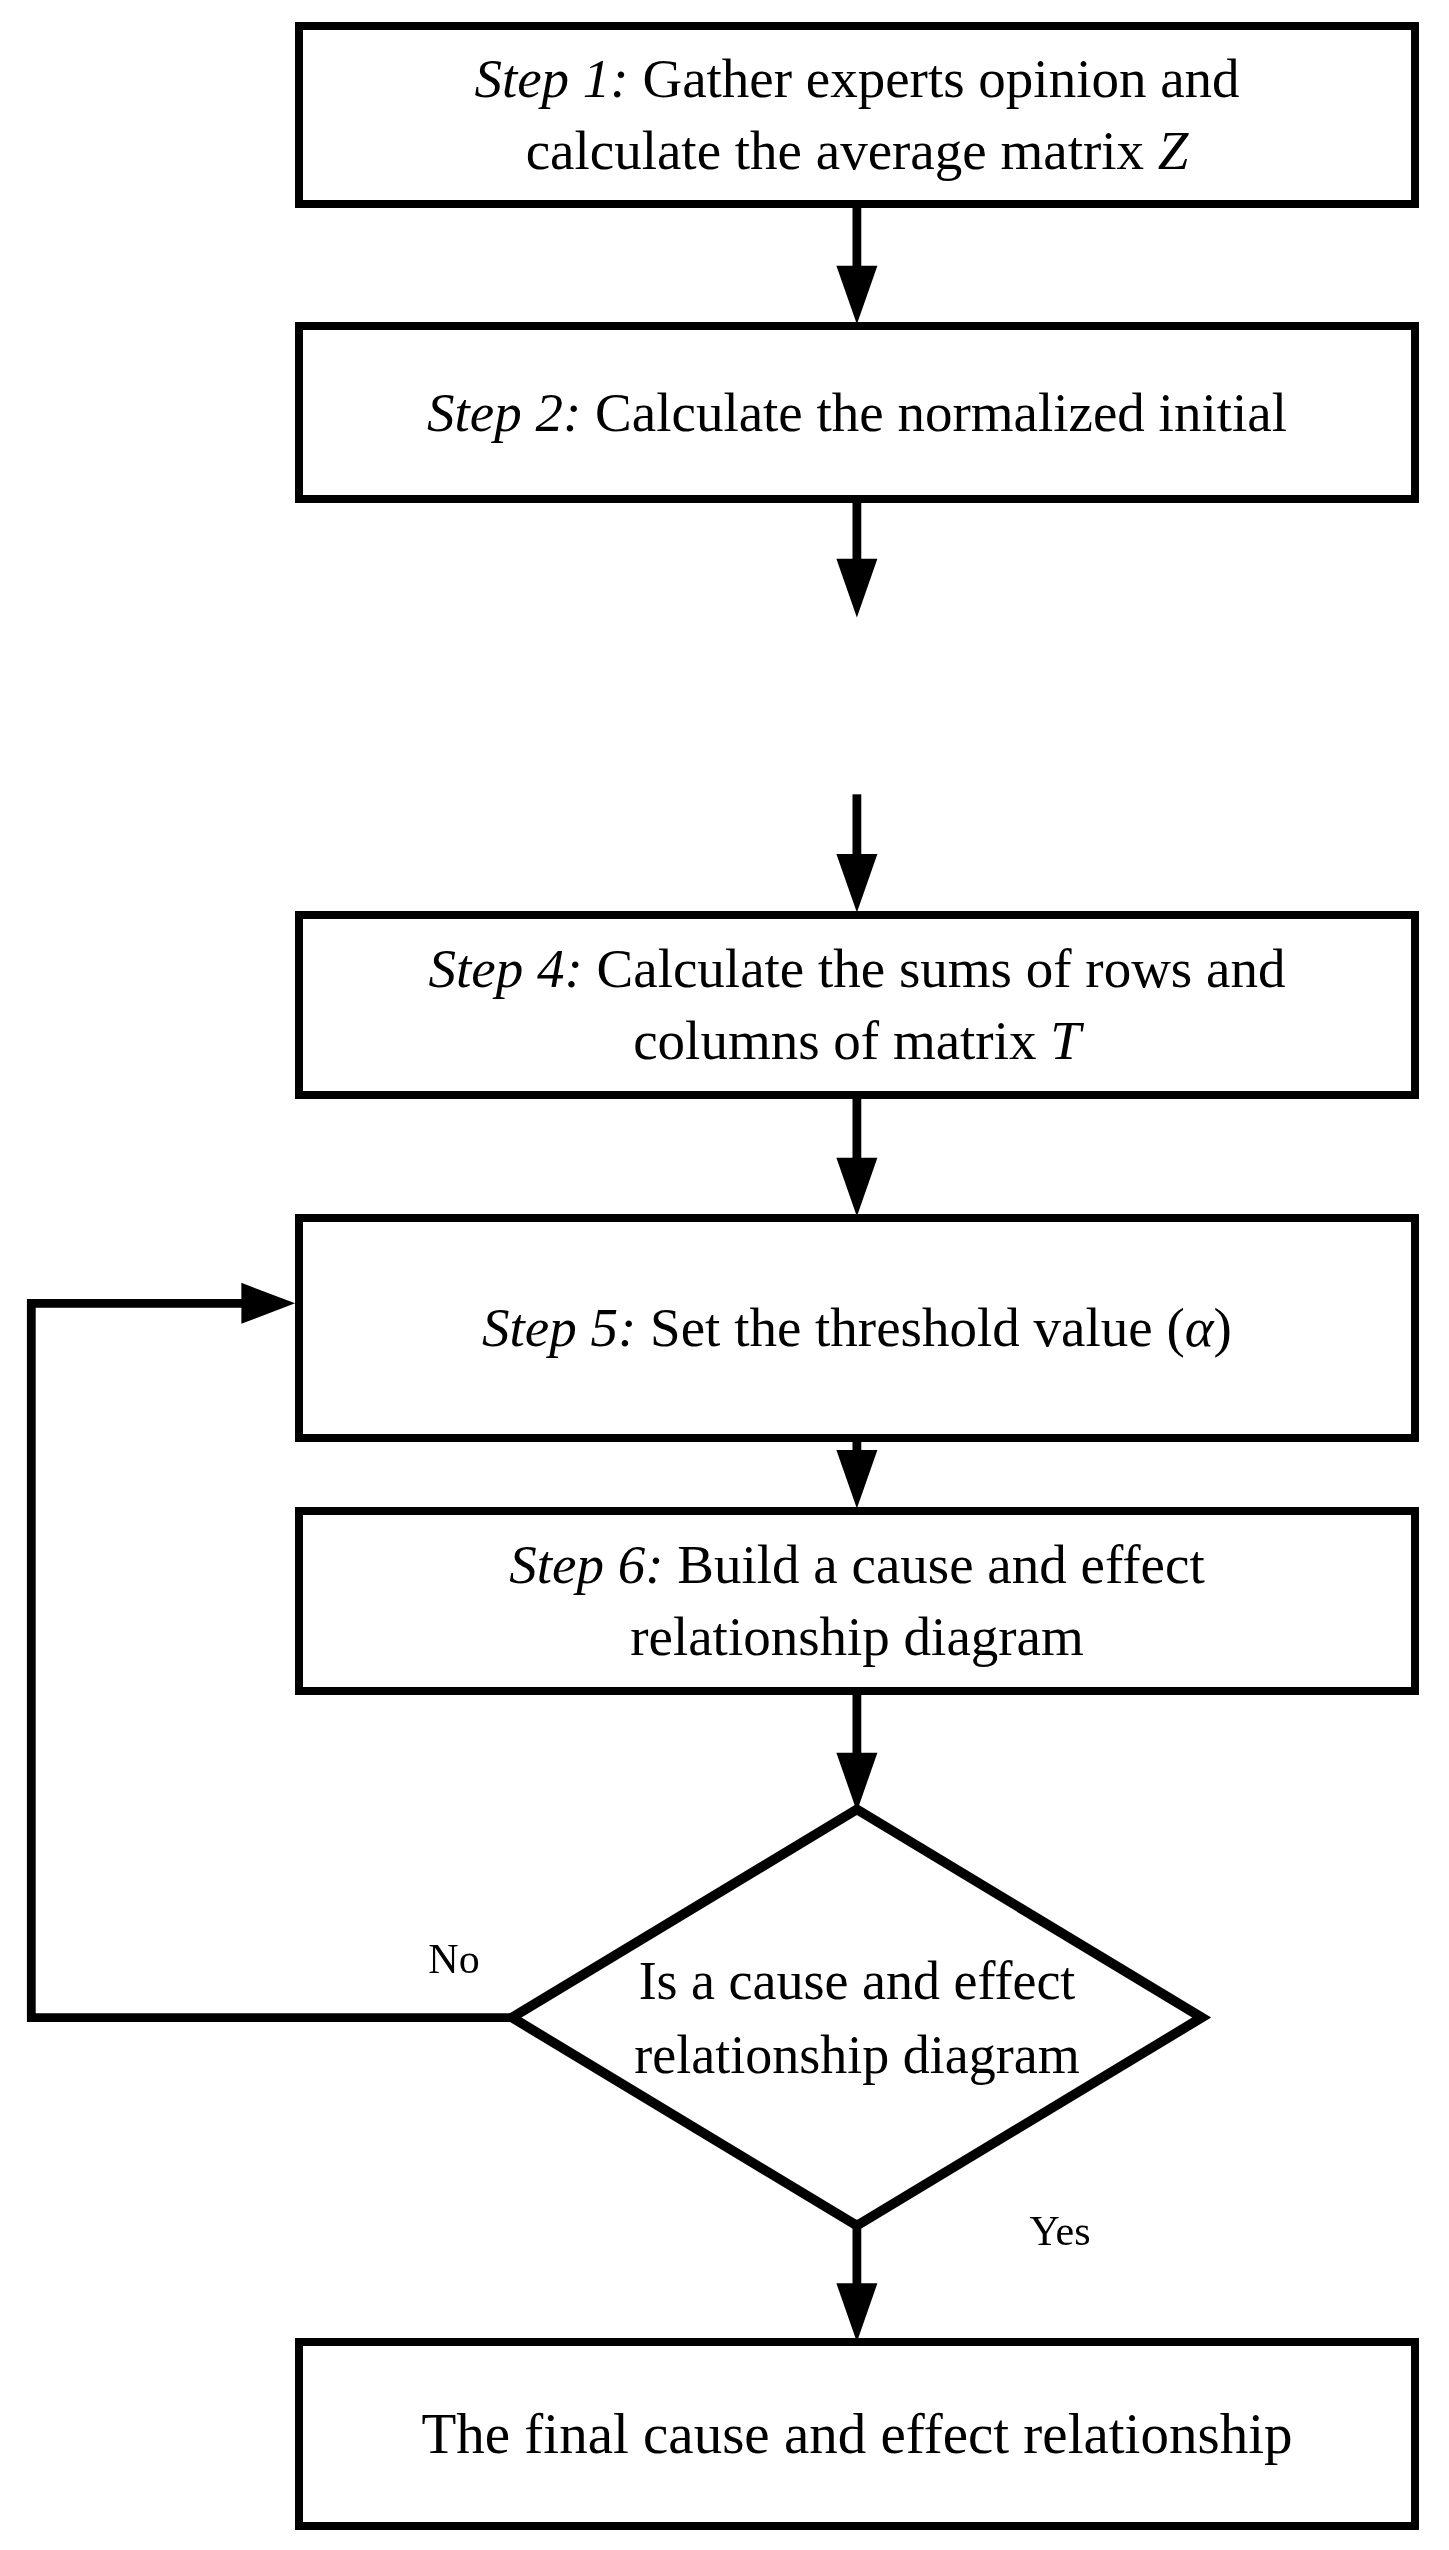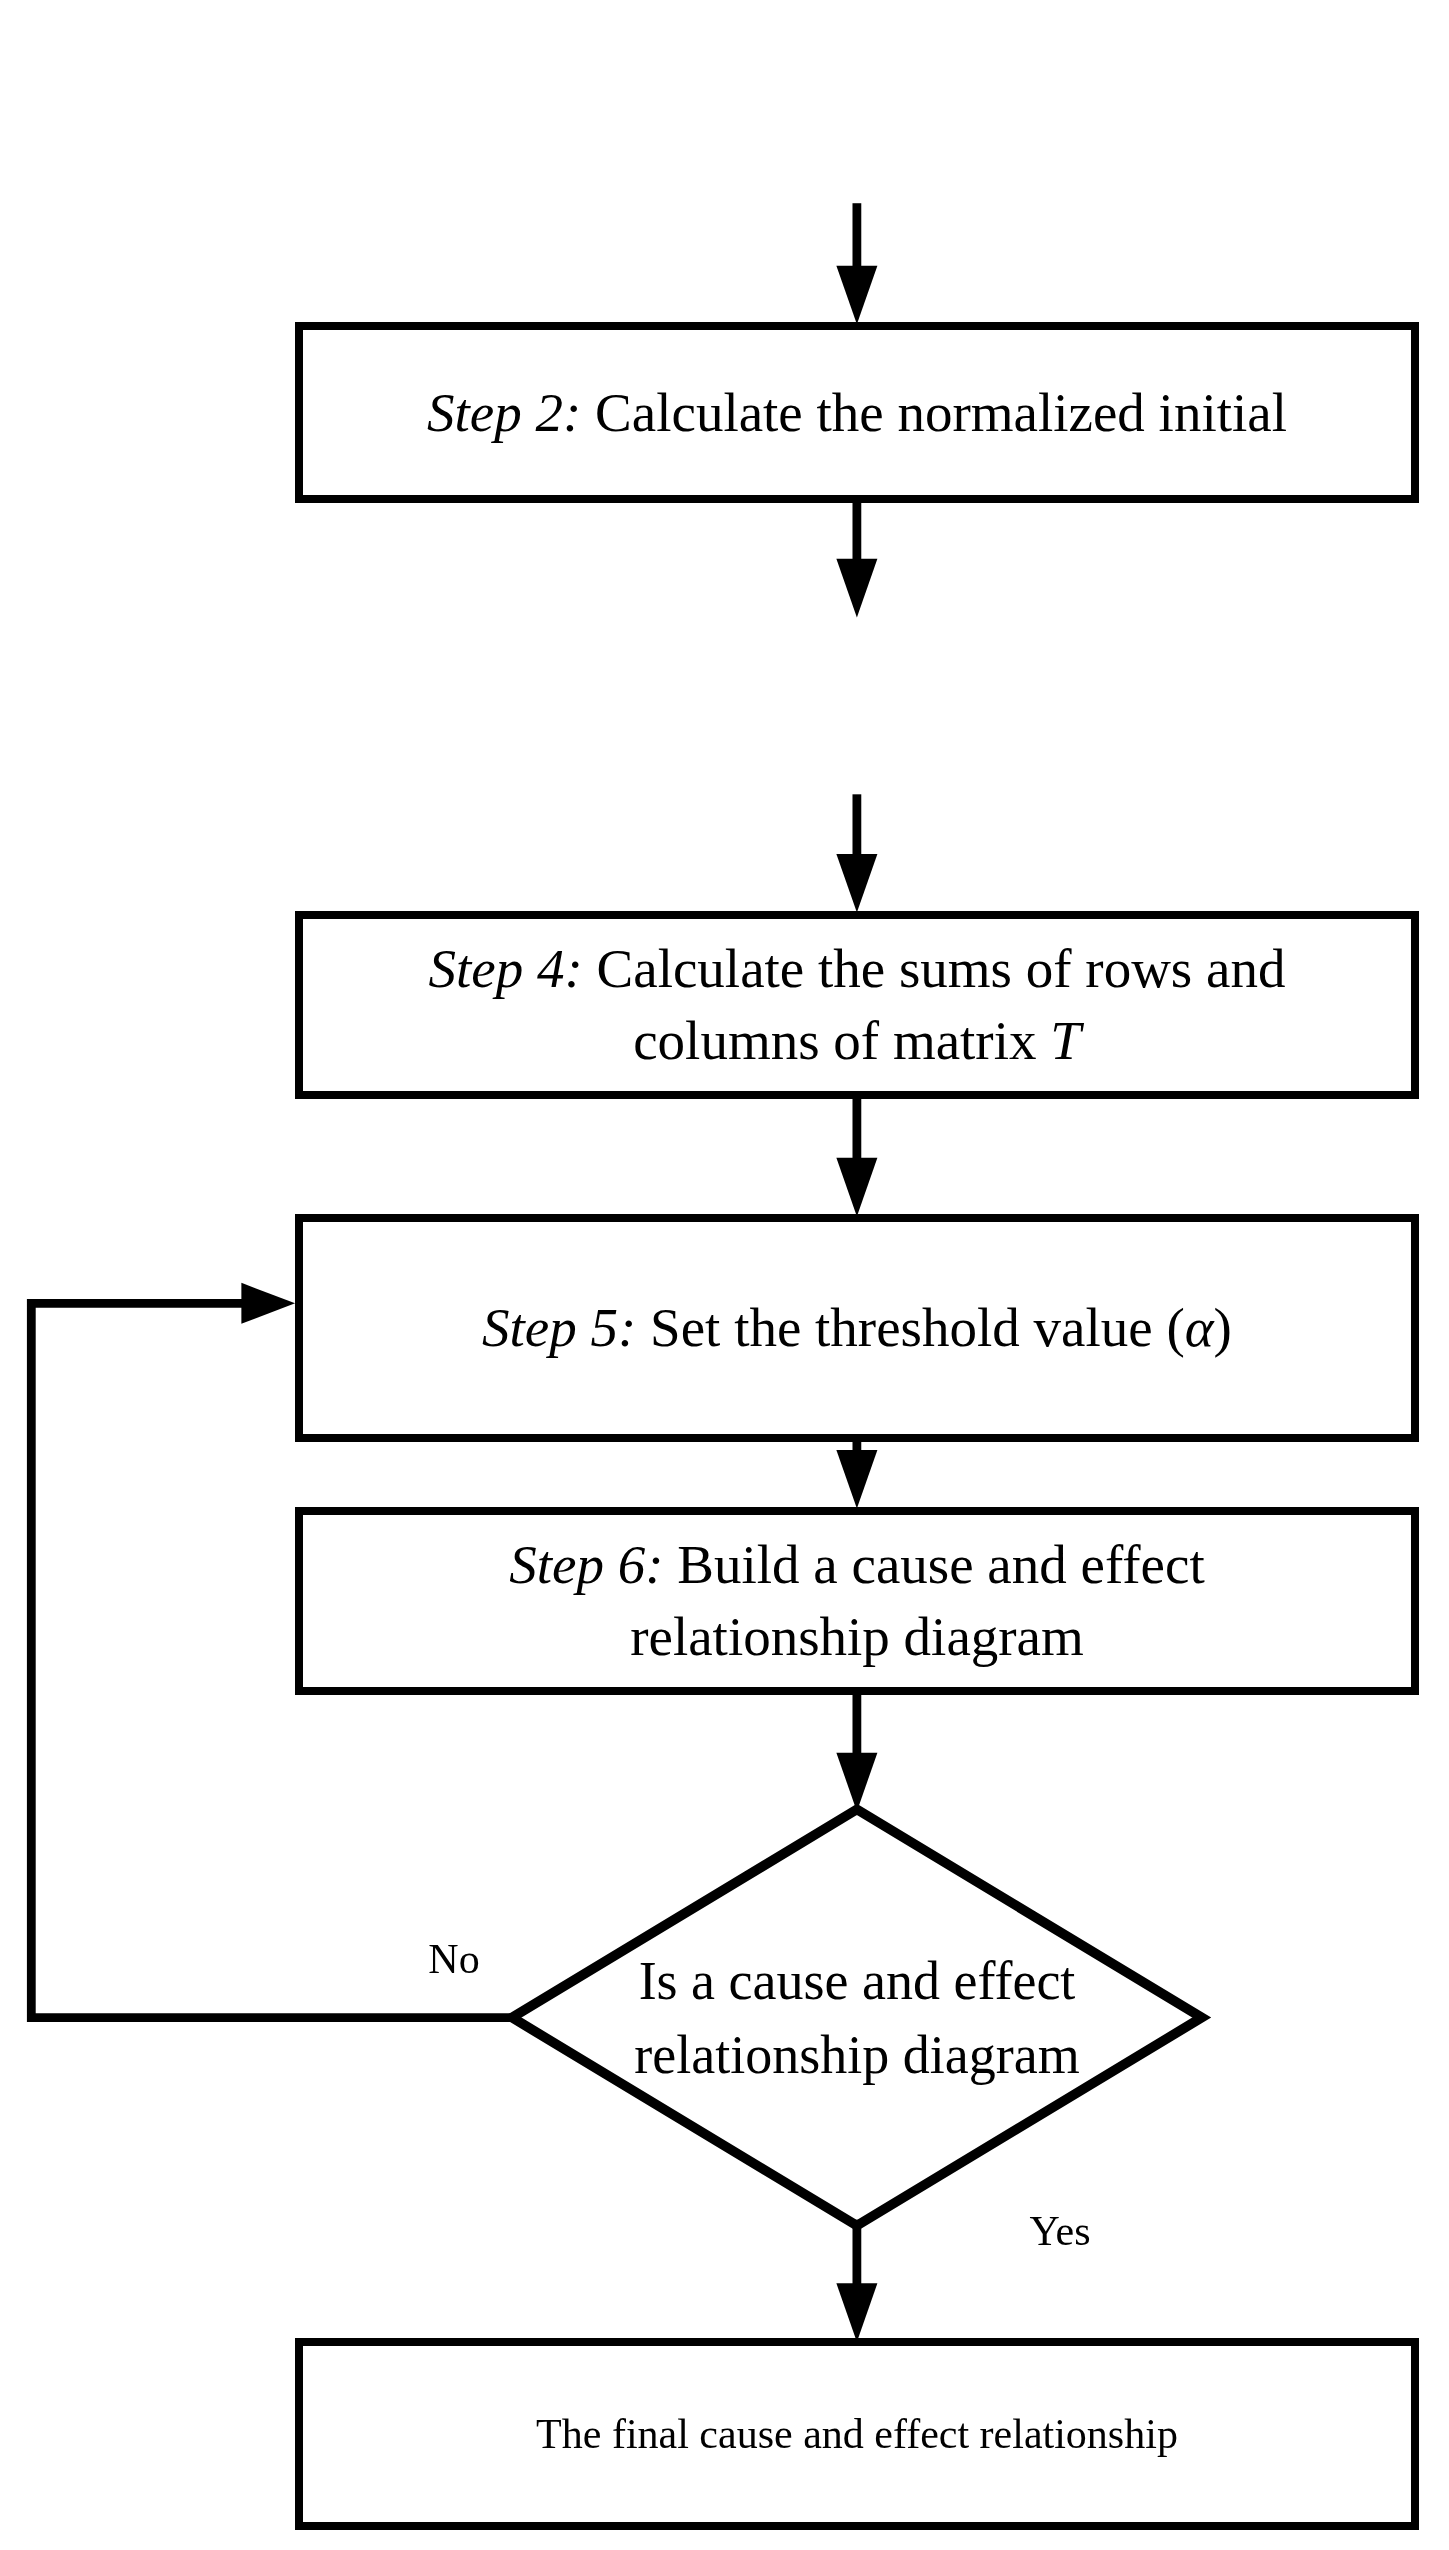--- a/index.html
+++ b/index.html
@@ -39,21 +39,21 @@
     line-height: 72px;
   }
   .line { white-space: nowrap; }
   .line em { font-style: italic; }
   #box1 { top: 21.5px;   height: 186px; }
   #box2 { top: 322px;  height: 181px; }
   #box3 { top: 616px;  height: 182px; }
   #box4 { top: 911px;  height: 188px; }
   #box5 { top: 1214px; height: 228px; }
   #box6 { top: 1507px; height: 188px; }
-  #final-box { top: 2338px; height: 192px; font-size: 42px; }
+  #final-box { top: 2338px; height: 192px; font-size: 57px; }
   #decision-text {
     position: absolute;
     left: 564px;
     top: 1907px;
     width: 586px;
     height: 221px;
     display: flex;
     flex-direction: column;
     align-items: center;
     justify-content: center;
@@ -106,20 +106,24 @@
     <g>
       <line x1="877" y1="1731" x2="877" y2="1798" stroke="#000000" stroke-width="9"></line>
       <polygon points="856,1794 898,1794 877,1854" fill="#000000"></polygon>
     </g>
     <g>
       <line x1="877" y1="2272" x2="877" y2="2341" stroke="#000000" stroke-width="9"></line>
       <polygon points="856,2337 898,2337 877,2397" fill="#000000"></polygon>
     </g>
   </svg>
 
+  <div class="box" id="box1">
+    <div class="line"><em>Step 1:</em><span> Gather experts opinion and</span><em></em><span></span></div>
+    <div class="line"><em></em><span>calculate the average matrix </span><em>Z</em><span></span></div>
+  </div>
 
   <div class="box" id="box2">
     <div class="line"><em>Step 2:</em><span> Calculate the normalized initial</span><em></em><span></span></div>
   </div>
 
 
   <div class="box" id="box4">
     <div class="line"><em>Step 4:</em><span> Calculate the sums of rows and</span><em></em><span></span></div>
     <div class="line"><em></em><span>columns of matrix </span><em>T</em><span></span></div>
   </div>

